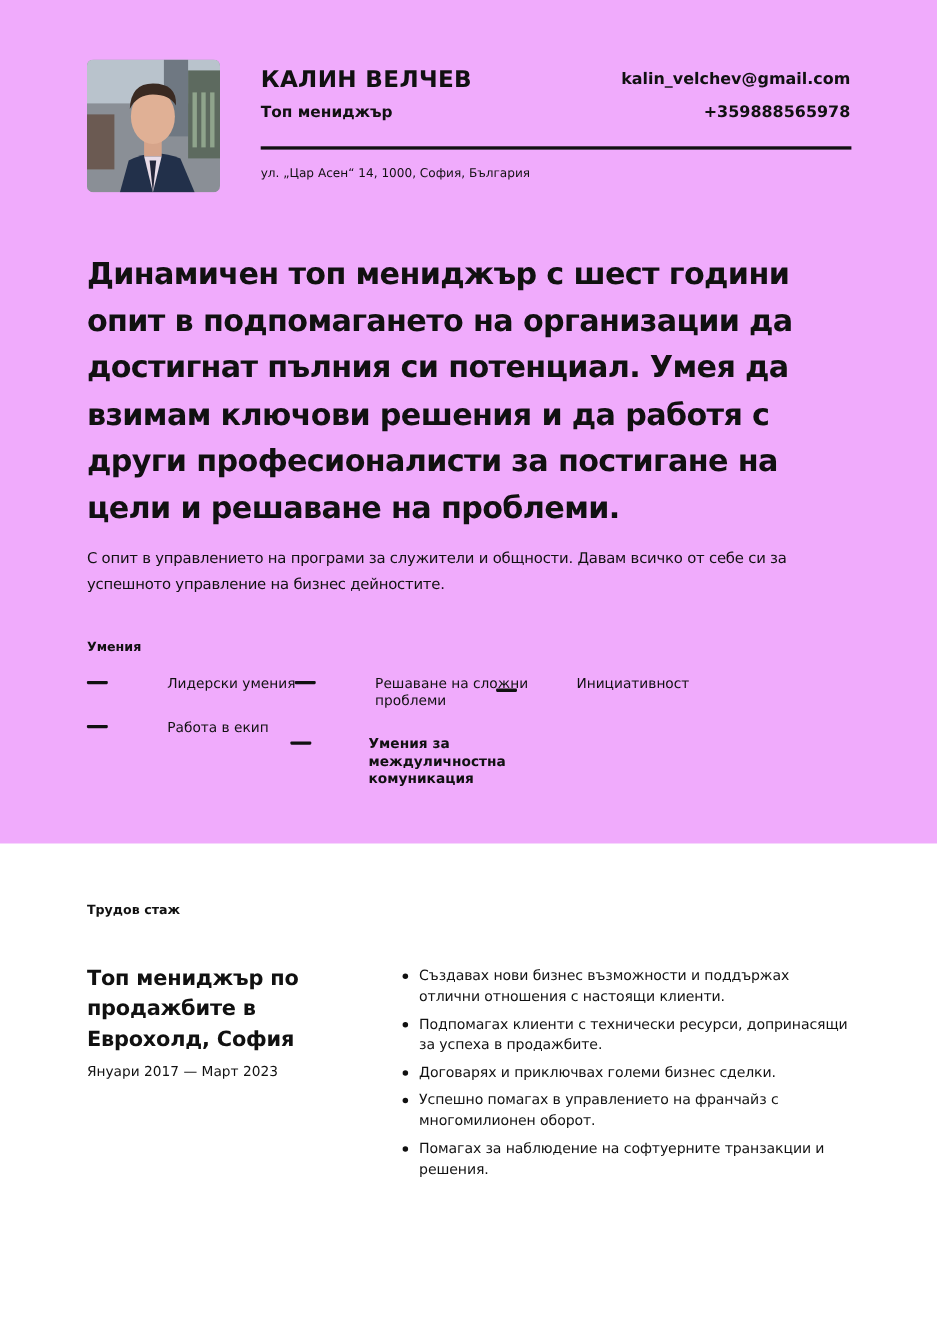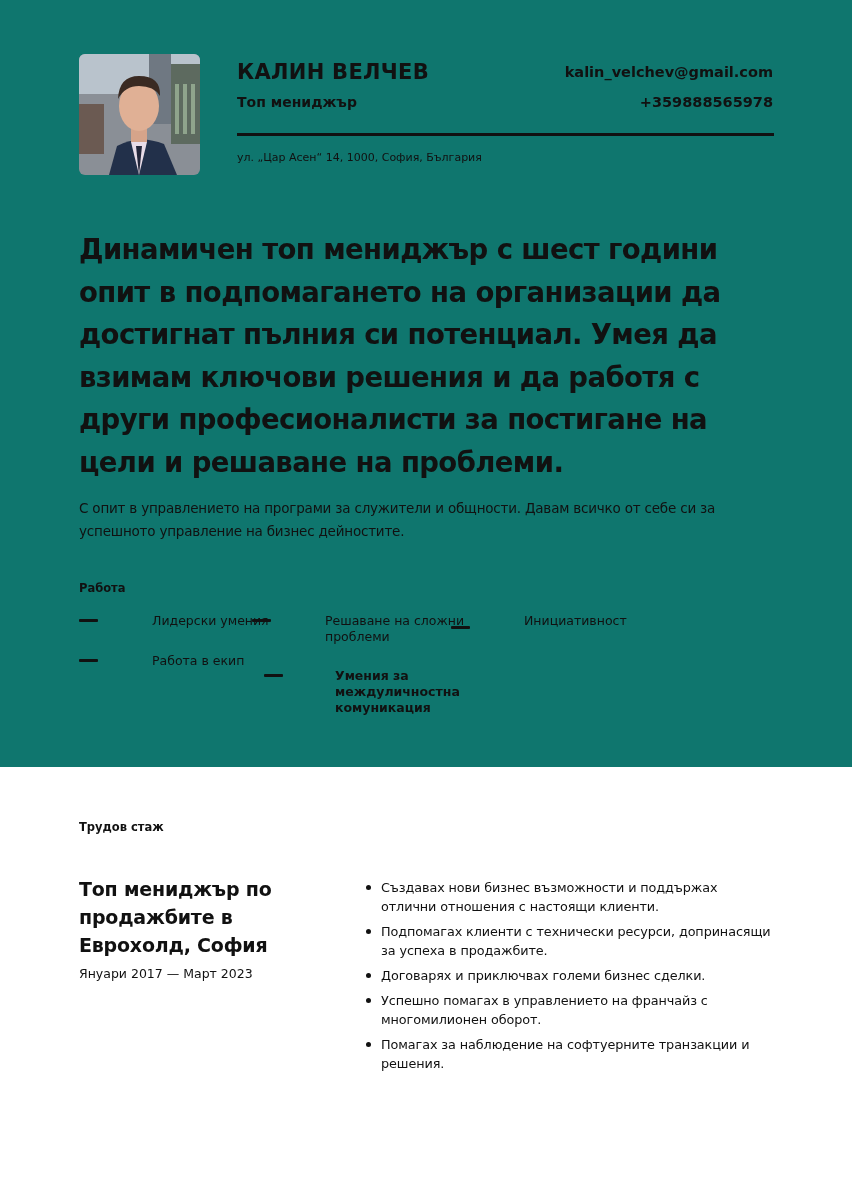--- a/index.html
+++ b/index.html
@@ -1,19 +1,19 @@
 <!DOCTYPE html>
 <html><head>
   <meta charset="utf-8">
   <style>
     * { box-sizing: border-box; margin: 0; padding: 0; }
     html, body { width: 852px; height: 1204px; overflow: hidden; background: #ffffff; }
     body { font-family: "DejaVu Sans", sans-serif; color: #111111; position: relative; }
 
-    .top { position: absolute; left: 0; top: 0; width: 852px; height: 767px; background: #0f766e; padding-left: 48px; }
+    .top { position: absolute; left: 0; top: 0; width: 852px; height: 767px; background: #f0abfc; padding-left: 48px; }
     .bottom { position: absolute; left: 0; top: 767px; width: 852px; height: 437px; background: #ffffff; }
 
     .photo { position: absolute; left: 79px; top: 54px; width: 121px; height: 121px; border-radius: 6px; overflow: hidden; }
     .photo svg { display: block; width: 100%; height: 100%; }
 
     .name { position: absolute; left: 237px; top: 60px; font-size: 21px; font-weight: bold; letter-spacing: 0.3px; white-space: nowrap; }
     .role { position: absolute; left: 237px; top: 94px; font-size: 14px; font-weight: bold; white-space: nowrap; }
     .email { position: absolute; right: 79px; top: 64px; font-size: 14.5px; font-weight: bold; white-space: nowrap; text-align: right; }
     .phone { position: absolute; right: 79px; top: 94px; font-size: 14.5px; font-weight: bold; white-space: nowrap; text-align: right; }
     .rule { position: absolute; left: 237px; top: 133px; width: 537px; height: 3px; background: #111111; }
@@ -61,31 +61,31 @@
   <div class="name">КАЛИН ВЕЛЧЕВ</div>
   <div class="role">Топ мениджър</div>
   <div class="email">kalin_velchev@gmail.com</div>
   <div class="phone">+359888565978</div>
   <div class="rule"></div>
   <div class="address">ул. „Цар Асен“ 14, 1000, София, България</div>
 
   <div class="summary">Динамичен топ мениджър с шест години опит в подпомагането на организации да достигнат пълния си потенциал. Умея да взимам ключови решения и да работя с други професионалисти за постигане на цели и решаване на проблеми.</div>
   <div class="summary-sub">С опит в управлението на програми за служители и общности. Давам всичко от себе си за успешното управление на бизнес дейностите.</div>
 
-  <div class="skills-title">Работа</div>
+  <div class="skills-title">Умения</div>
 
   <div class="skill" style="left:79px; top:613px;">
     <span class="dash"></span>
     <span class="label">Лидерски умения</span>
   </div>
   <div class="skill" style="left:79px; top:653px;">
     <span class="dash"></span>
     <span class="label">Работа в екип</span>
   </div>
-  <div class="skill" style="left:252px; top:613px;">
+  <div class="skill" style="left:268px; top:613px;">
     <span class="dash"></span>
     <span class="label" style="width:150px;">Решаване на сложни проблеми</span>
   </div>
   <div class="skill" style="left:264px; top:668px;font-weight:bold;">
     <span class="dash" style="margin-right:8px;"></span>
     <span class="label" style="width:180px;">Умения за междуличностна комуникация</span>
   </div>
   <div class="skill" style="left:451px; top:613px;align-items:flex-end;">
     <span class="dash"></span>
     <span class="label">Инициативност</span>

